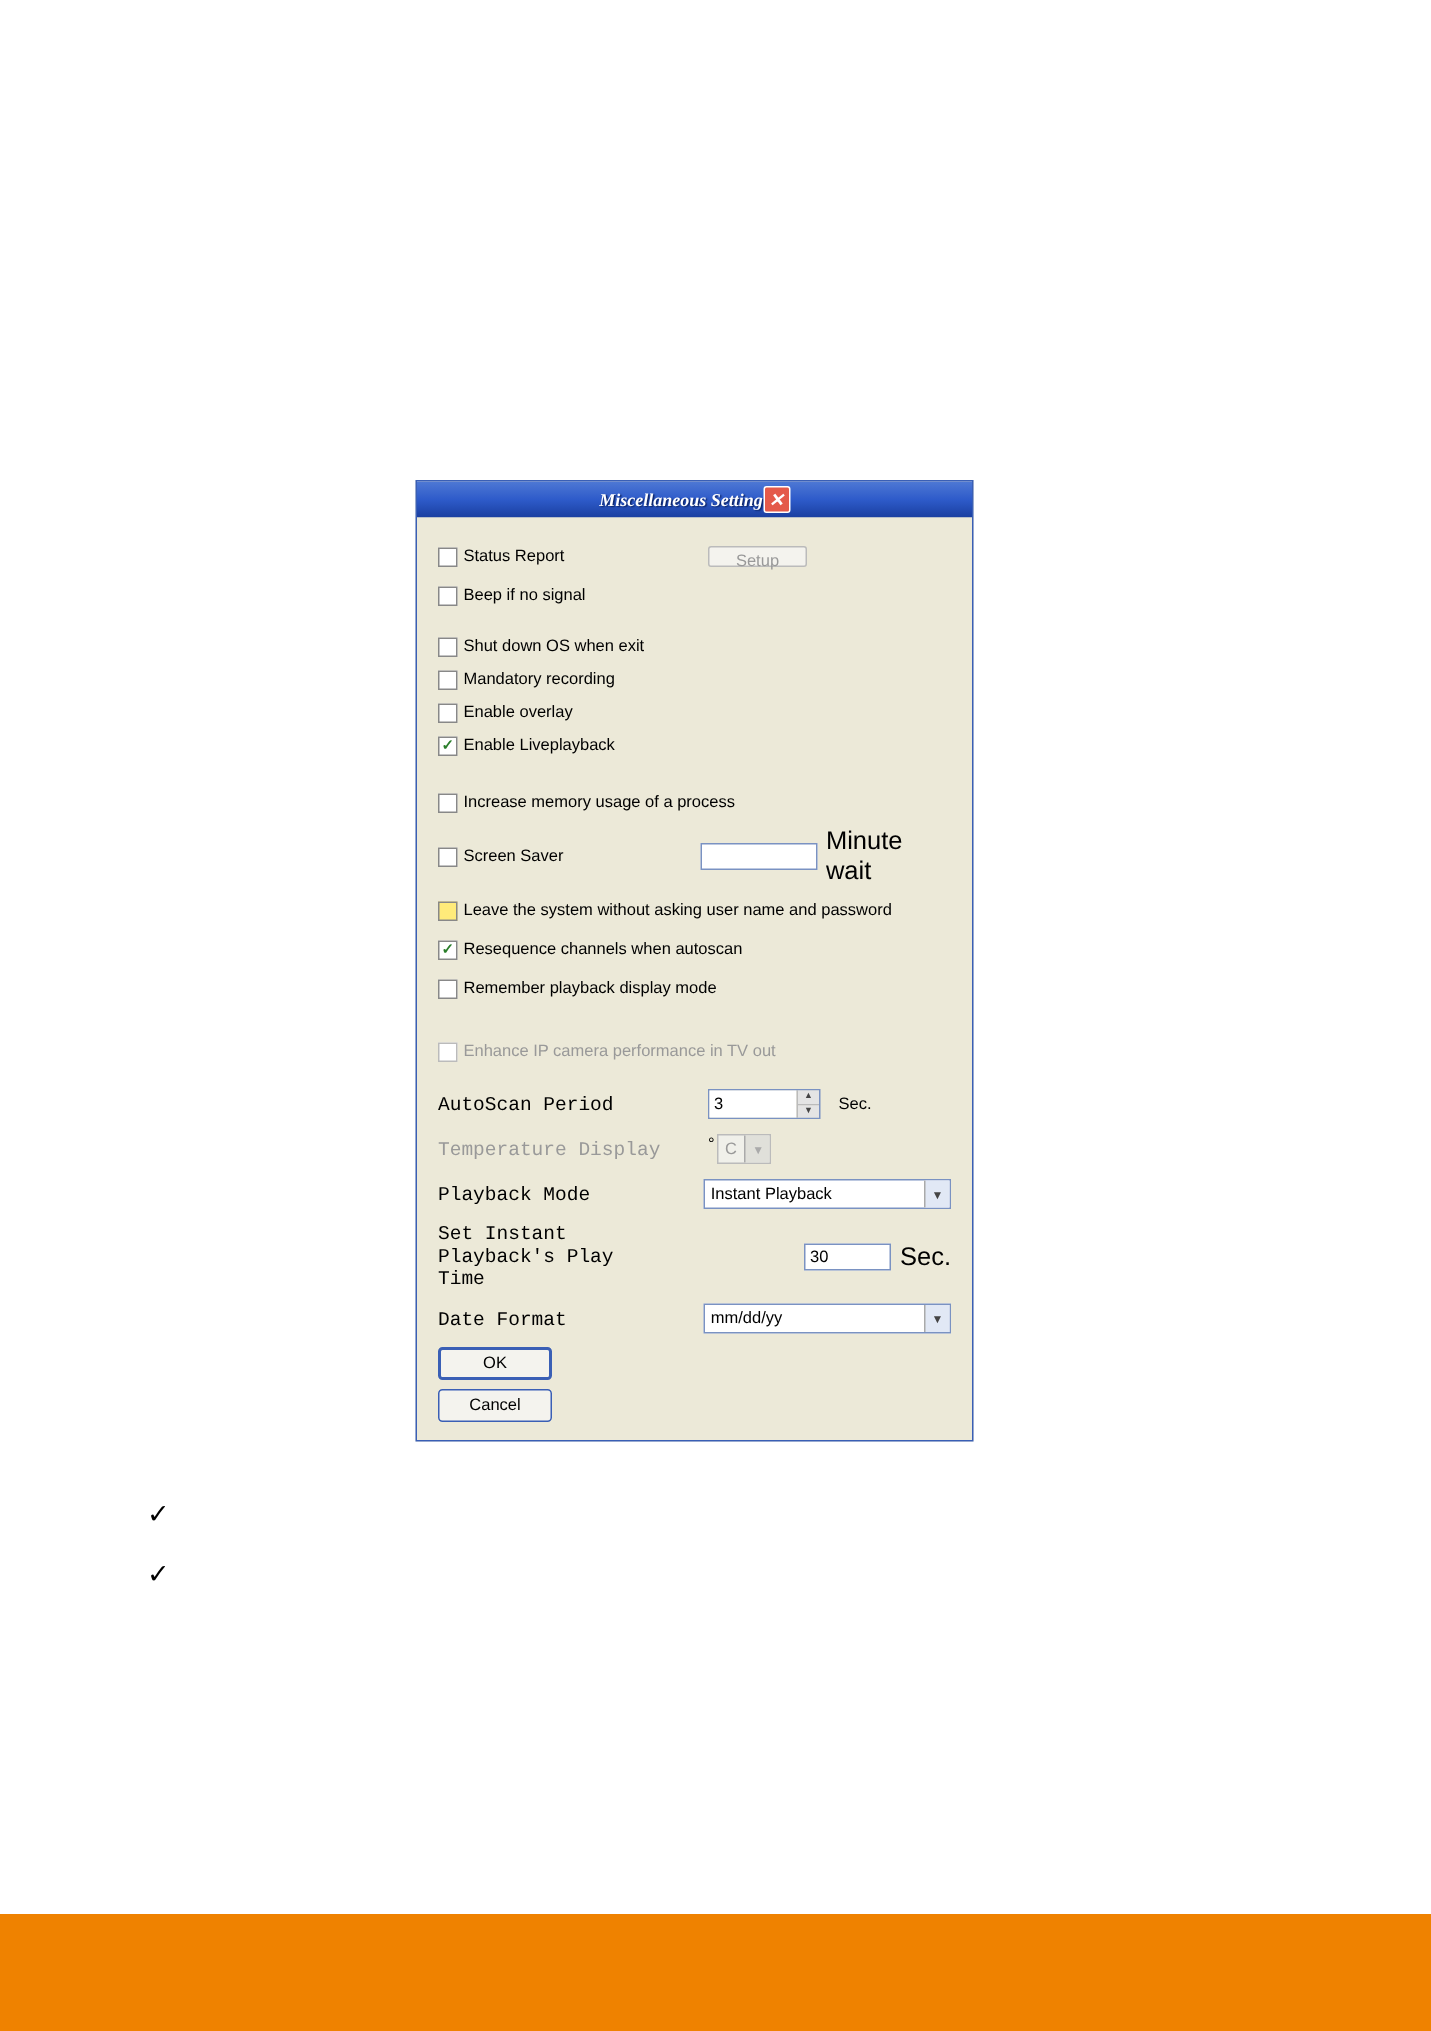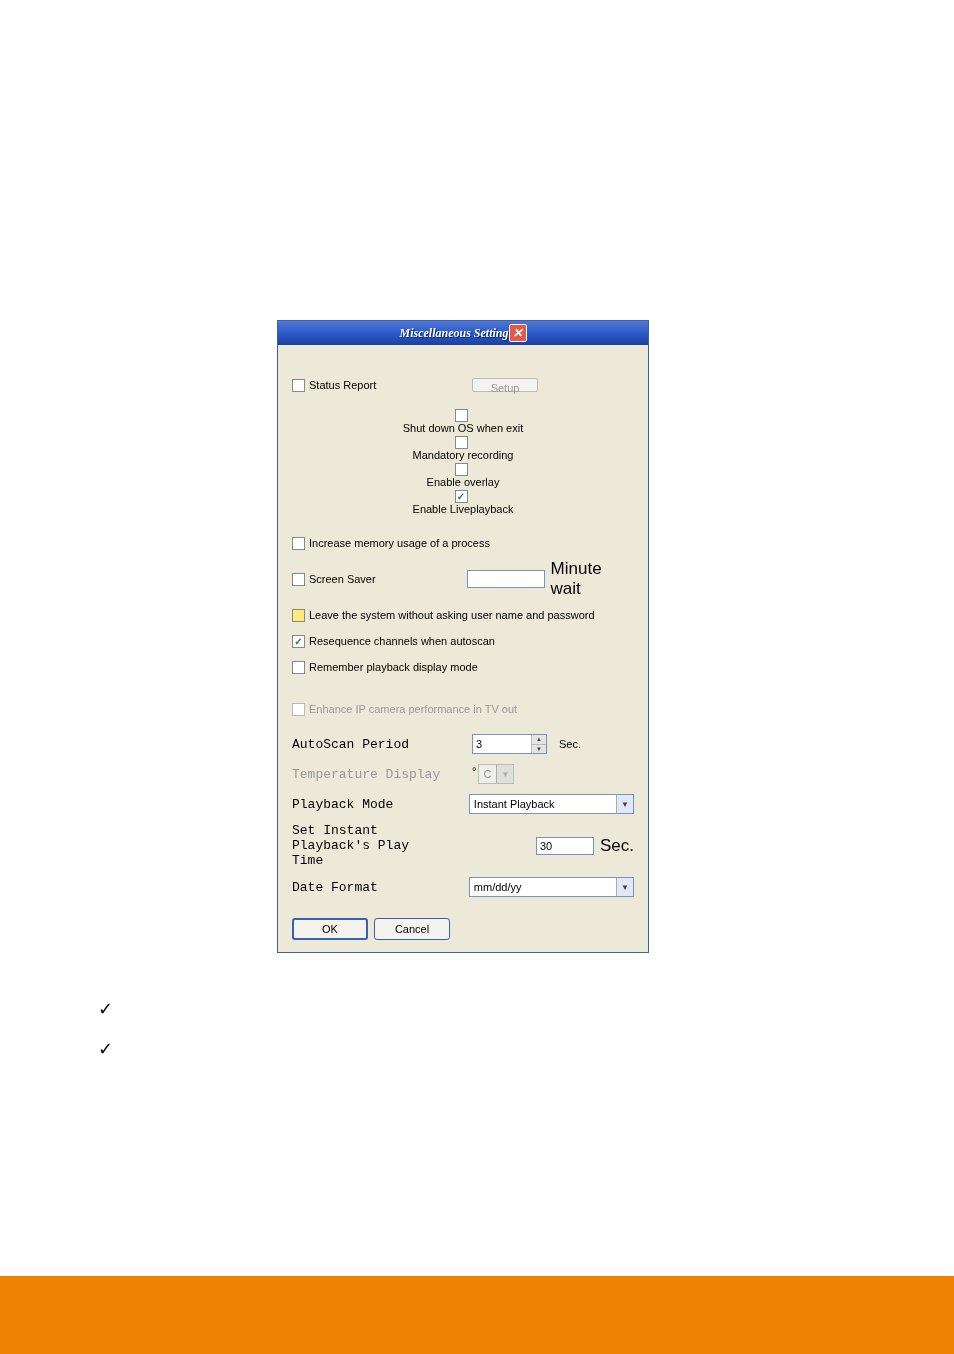--- a/index.html
+++ b/index.html
@@ -45,33 +45,32 @@
       display: flex;
       align-items: center;
       justify-content: center;
       font-size: 12px;
       font-weight: bold;
       cursor: pointer;
       box-sizing: border-box;
     }
     .dialog-body {
       background: #ece9d8;
-      padding: 30px 14px 12px 14px;
+      padding: 16px 14px 12px 14px;
       font-size: 11px;
       color: #000;
     }
     .row {
       display: flex;
       align-items: center;
       margin-bottom: 6px;
       min-height: 20px;
     }
     .row-tight {
       margin-bottom: 2px;
-      flex-direction: column;
     }
     .checkbox {
       width: 13px;
       height: 13px;
       border: 1px solid #888;
       background: #fff;
       margin-right: 4px;
       display: inline-flex;
       align-items: center;
       justify-content: center;
@@ -236,22 +235,24 @@
     .temp-select {
       width: 36px;
     }
     .instant-input {
       width: 58px;
       margin-left: 112px;
       margin-right: 6px;
     }
     .btn-row {
       display: flex;
+      justify-content: flex-end;
       gap: 6px;
-      margin-top: 20px;
+      margin-top: 8px;
+      flex-direction: column;
     }
     .btn {
       width: 76px;
       height: 22px;
       border: 1px solid #3a5fb5;
       background: #f4f3ee;
       font-size: 11px;
       border-radius: 3px;
       cursor: pointer;
       font-family: Tahoma, Arial, sans-serif;
@@ -291,20 +292,24 @@
 
     <div class="row">
       <div class="left-col">
         <span class="checkbox"></span>
         <span class="cb-label">Status Report</span>
       </div>
       <div class="btn-disabled">Setup</div>
     </div>
 
 
+    <div class="row">
+      <span class="checkbox"></span>
+      <span class="cb-label">Beep if no signal</span>
+    </div>
 
     <div class="spacer-sm"></div>
 
     <div class="row row-tight">
       <span class="checkbox"></span>
       <span class="cb-label">Shut down OS when exit</span>
     </div>
     <div class="row row-tight">
       <span class="checkbox"></span>
       <span class="cb-label">Mandatory recording</span>

